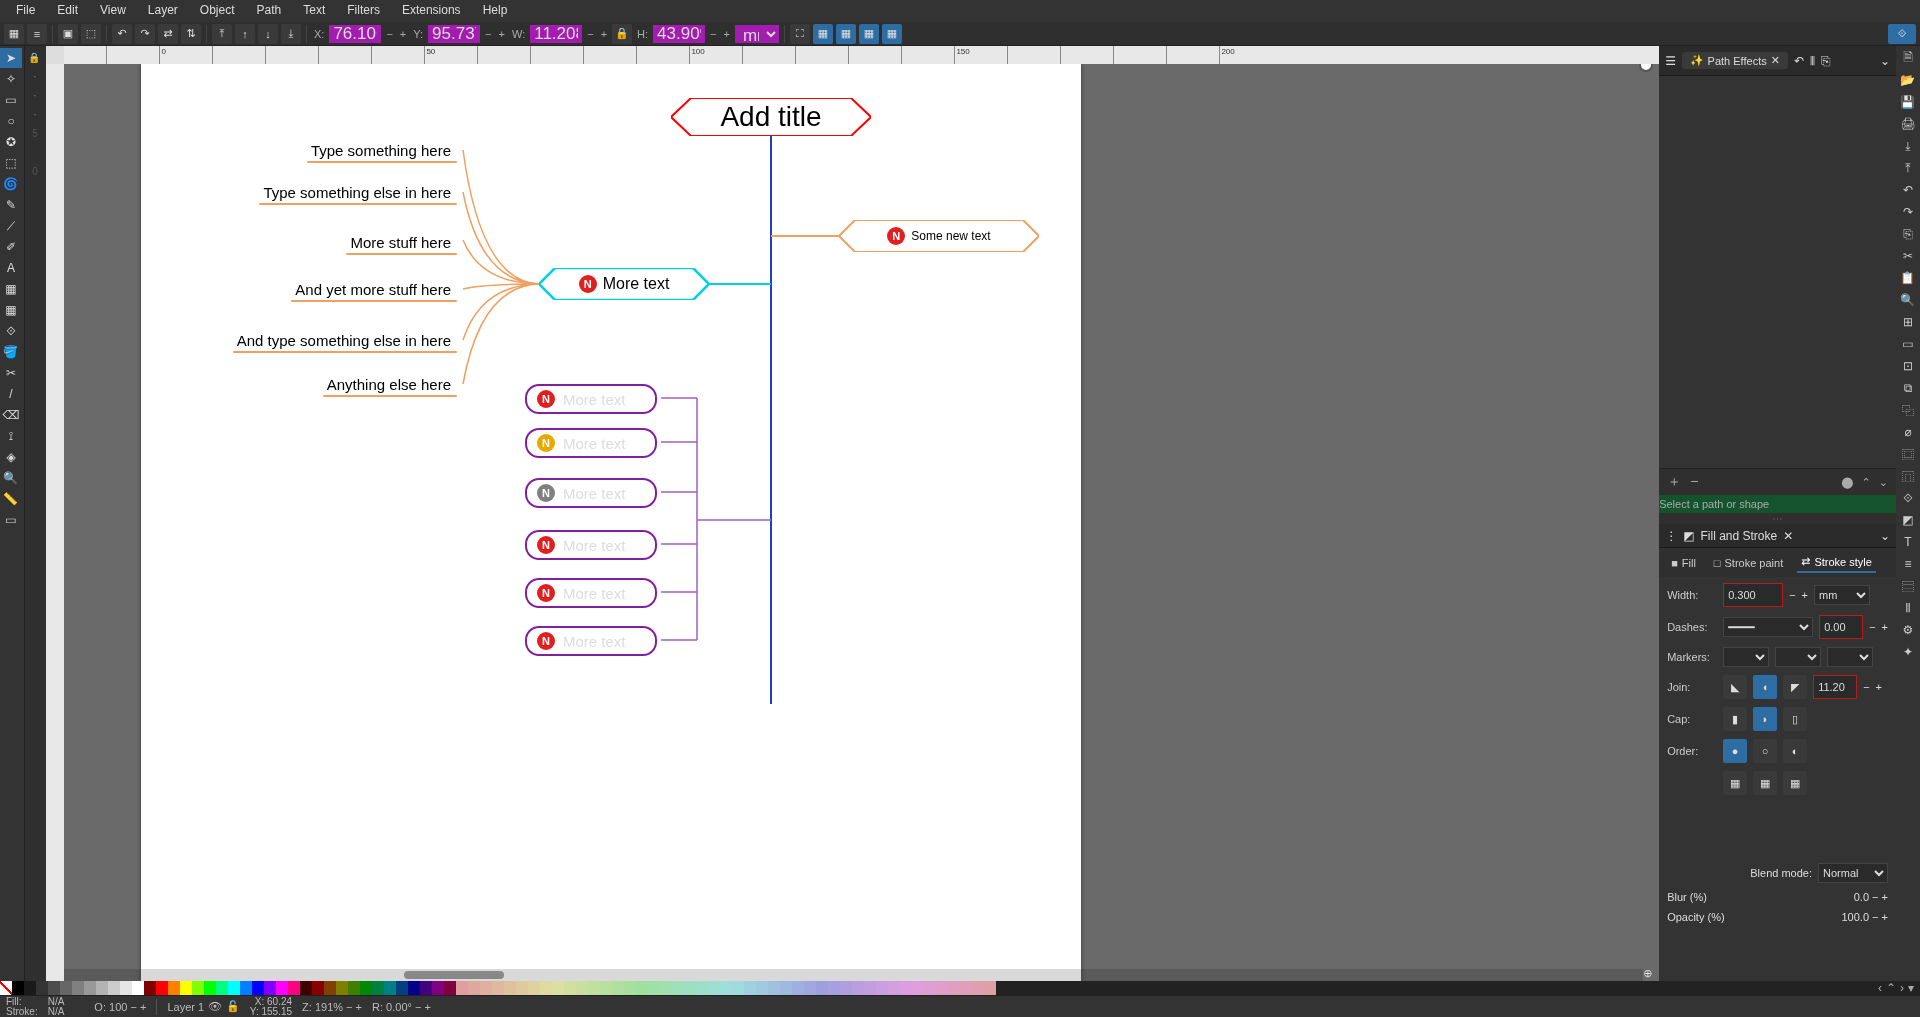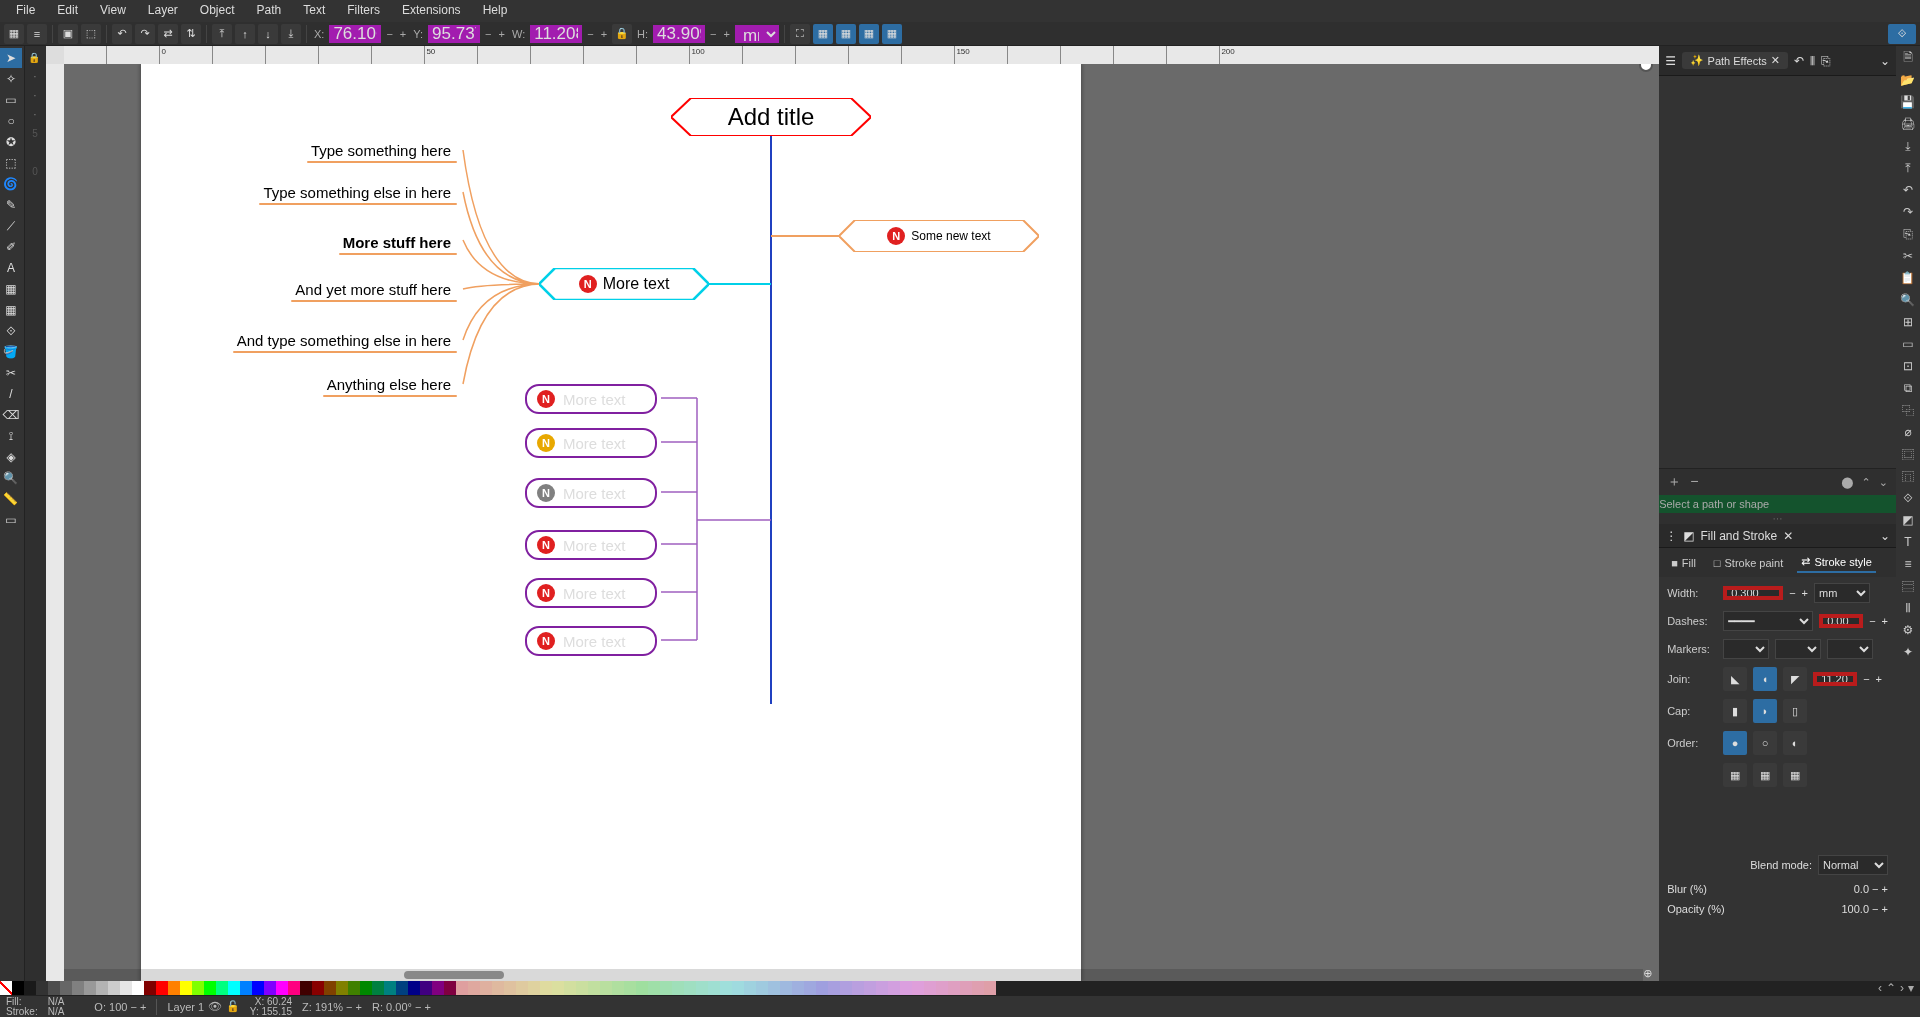--- a/index.html
+++ b/index.html
@@ -31,21 +31,21 @@
 .right-strip .ri { width: 20px; height: 20px; display:flex; align-items:center; justify-content:center; cursor:pointer; font-size:12px; color:#ccc;}
 .path-effects-body { flex:1; background:#333; min-height:240px;}
 .path-effects-foot { background:#2f2f2f; padding:4px 8px; display:flex; align-items:center; gap:6px; font-size:11px; color:#aaa; border-top:1px solid #222; justify-content:space-between;}
 .fs-head { height: 24px; background: #2a2a2a; display:flex; align-items:center; padding: 0 6px; gap:6px; border-bottom:1px solid #1a1a1a; justify-content:space-between;}
 .fs-tabs { display:flex; gap:10px; padding:4px 8px; background:#2f2f2f; font-size:11px;}
 .fs-tab { padding:3px 4px; cursor:pointer; color:#ccc; display:flex; align-items:center; gap:4px;}
 .fs-tab.active { border-bottom: 2px solid #2d6da3; color:#fff;}
 .fs-body { padding: 6px 8px; background:#333; flex:1; font-size:11px;}
 .fs-row { display:flex; align-items:center; gap:6px; margin-bottom:8px;}
 .fs-row label { width:50px; color:#ccc;}
-.fs-input { width:60px; height:14px; background:#2a2a2a; border:4px solid #b91c1c; color:#ddd; padding:0 4px; font-size:11px;}
+.fs-input { width:60px; height:24px; background:#2a2a2a; border:1px solid #b91c1c; color:#ddd; padding:0 4px; font-size:11px;}
 .fs-select { width:56px; height:20px; background:#2a2a2a; border:1px solid #444; color:#ddd; font-size:11px;}
 .icon-btn { width:24px; height:24px; background:#3a3a3a; display:flex; align-items:center; justify-content:center; cursor:pointer; border-radius:2px;}
 .icon-btn.sel { background:#2d6da3;}
 .palette { height: 14px; background: #222; display: flex; overflow: hidden;}
 .palette .sw { width: 12px; height: 14px;}
 .statusbar { height: 22px; background: #333; display: flex; align-items: center; padding: 0 6px; gap: 10px; font-size: 11px; color:#bbb; border-top:1px solid #222;}
 
 .hex { position:absolute; display:flex; align-items:center; justify-content:center; font-family:sans-serif;}
 .node-box { position:absolute; border:2px solid; border-radius:14px; background:#fff; display:flex; align-items:center; padding:4px 10px; gap:8px; font-size:15px;}
 .badge { width:18px; height:18px; border-radius:50%; display:flex; align-items:center; justify-content:center; color:#fff; font-size:11px; font-weight:bold;}
@@ -198,21 +198,21 @@
 
           <path d="M400 220 Q340 220 322 86 M400 220 Q340 220 322 128 M400 220 Q340 220 322 176 M400 220 Q340 220 322 225 M400 220 Q340 220 322 276 M400 220 Q340 220 322 320" stroke="#f0a060" stroke-width="1.5" fill="none"></path>
 
           <path d="M630 456 L556 456 M556 334 L556 576 M556 334 L520 334 M556 378 L520 378 M556 428 L520 428 M556 480 L520 480 M556 528 L520 528 M556 576 L520 576" stroke="#a060c0" stroke-width="1.5" fill="none"></path>
         </svg>
 
         <div class="hex" style="left:530px;top:34px;width:200px;height:38px;">
           <svg width="200" height="38" style="position:absolute;left:0;top:0">
               <polygon points="20,0 180,0 200,19 180,38 20,38 0,19" fill="#fff" stroke="#ff0000" stroke-width="2"></polygon>
             </svg>
-          <span style="position:relative;font-size:24px;color:#000">Add title</span>
+          <span style="position:relative;font-size:28px;color:#000">Add title</span>
         </div>
 
         <div class="hex" style="left:698px;top:156px;width:200px;height:32px;">
           <svg width="200" height="32" style="position:absolute;left:0;top:0">
               <polygon points="16,0 184,0 200,16 184,32 16,32 0,16" fill="#fff" stroke="#f0a060" stroke-width="2"></polygon>
             </svg>
           <div class="badge" style="background:#e02020;position:relative;margin-right:6px">N</div>
           <span style="position:relative;font-size:12px;color:#000">Some new text</span>
         </div>
 
@@ -220,21 +220,21 @@
           <svg width="170" height="32" style="position:absolute;left:0;top:0">
               <polygon points="16,0 154,0 170,16 154,32 16,32 0,16" fill="#fff" stroke="#00d0e8" stroke-width="2.5"></polygon>
             </svg>
           <div class="badge" style="background:#e02020;position:relative;margin-right:6px">N</div>
           <span style="position:relative;font-size:16px;color:#000">More text</span>
         </div>
 
         <div id="left-items">
             <div class="txt-line" style="right: 630px; top: 78px; min-width: 80px; white-space: nowrap;">Type something here<div style="position: absolute; left: -4px; right: -6px; bottom: -4px; height: 2px; background: rgb(240, 160, 96); border-radius: 1px;"></div></div>
             <div class="txt-line" style="right: 630px; top: 120px; min-width: 80px; white-space: nowrap;">Type something else in here<div style="position: absolute; left: -4px; right: -6px; bottom: -4px; height: 2px; background: rgb(240, 160, 96); border-radius: 1px;"></div></div>
-            <div class="txt-line" style="right: 630px; top: 170px; min-width: 80px; white-space: nowrap; font-weight: bold;">More stuff here<div style="position: absolute; left: -4px; right: -6px; bottom: -4px; height: 2px; background: rgb(240, 160, 96); border-radius: 1px;"></div></div>
+            <div class="txt-line" style="right: 630px; top: 170px; min-width: 80px; white-space: nowrap;">More stuff here<div style="position: absolute; left: -4px; right: -6px; bottom: -4px; height: 2px; background: rgb(240, 160, 96); border-radius: 1px;"></div></div>
             <div class="txt-line" style="right: 630px; top: 217px; min-width: 80px; white-space: nowrap;">And yet more stuff here<div style="position: absolute; left: -4px; right: -6px; bottom: -4px; height: 2px; background: rgb(240, 160, 96); border-radius: 1px;"></div></div>
             <div class="txt-line" style="right: 630px; top: 268px; min-width: 80px; white-space: nowrap;">And type something else in here<div style="position: absolute; left: -4px; right: -6px; bottom: -4px; height: 2px; background: rgb(240, 160, 96); border-radius: 1px;"></div></div>
             <div class="txt-line" style="right: 630px; top: 312px; min-width: 80px; white-space: nowrap;">Anything else here<div style="position: absolute; left: -4px; right: -6px; bottom: -4px; height: 2px; background: rgb(240, 160, 96); border-radius: 1px;"></div></div>
           </div>
 
         <div id="purple-nodes">
             <div class="node-box" style="left: 384px; top: 320px; border-color: rgb(128, 32, 160); width: 132px;">
               <div class="badge" style="background: rgb(224, 32, 32);">N</div>
               <span>More text</span>
             </div>

